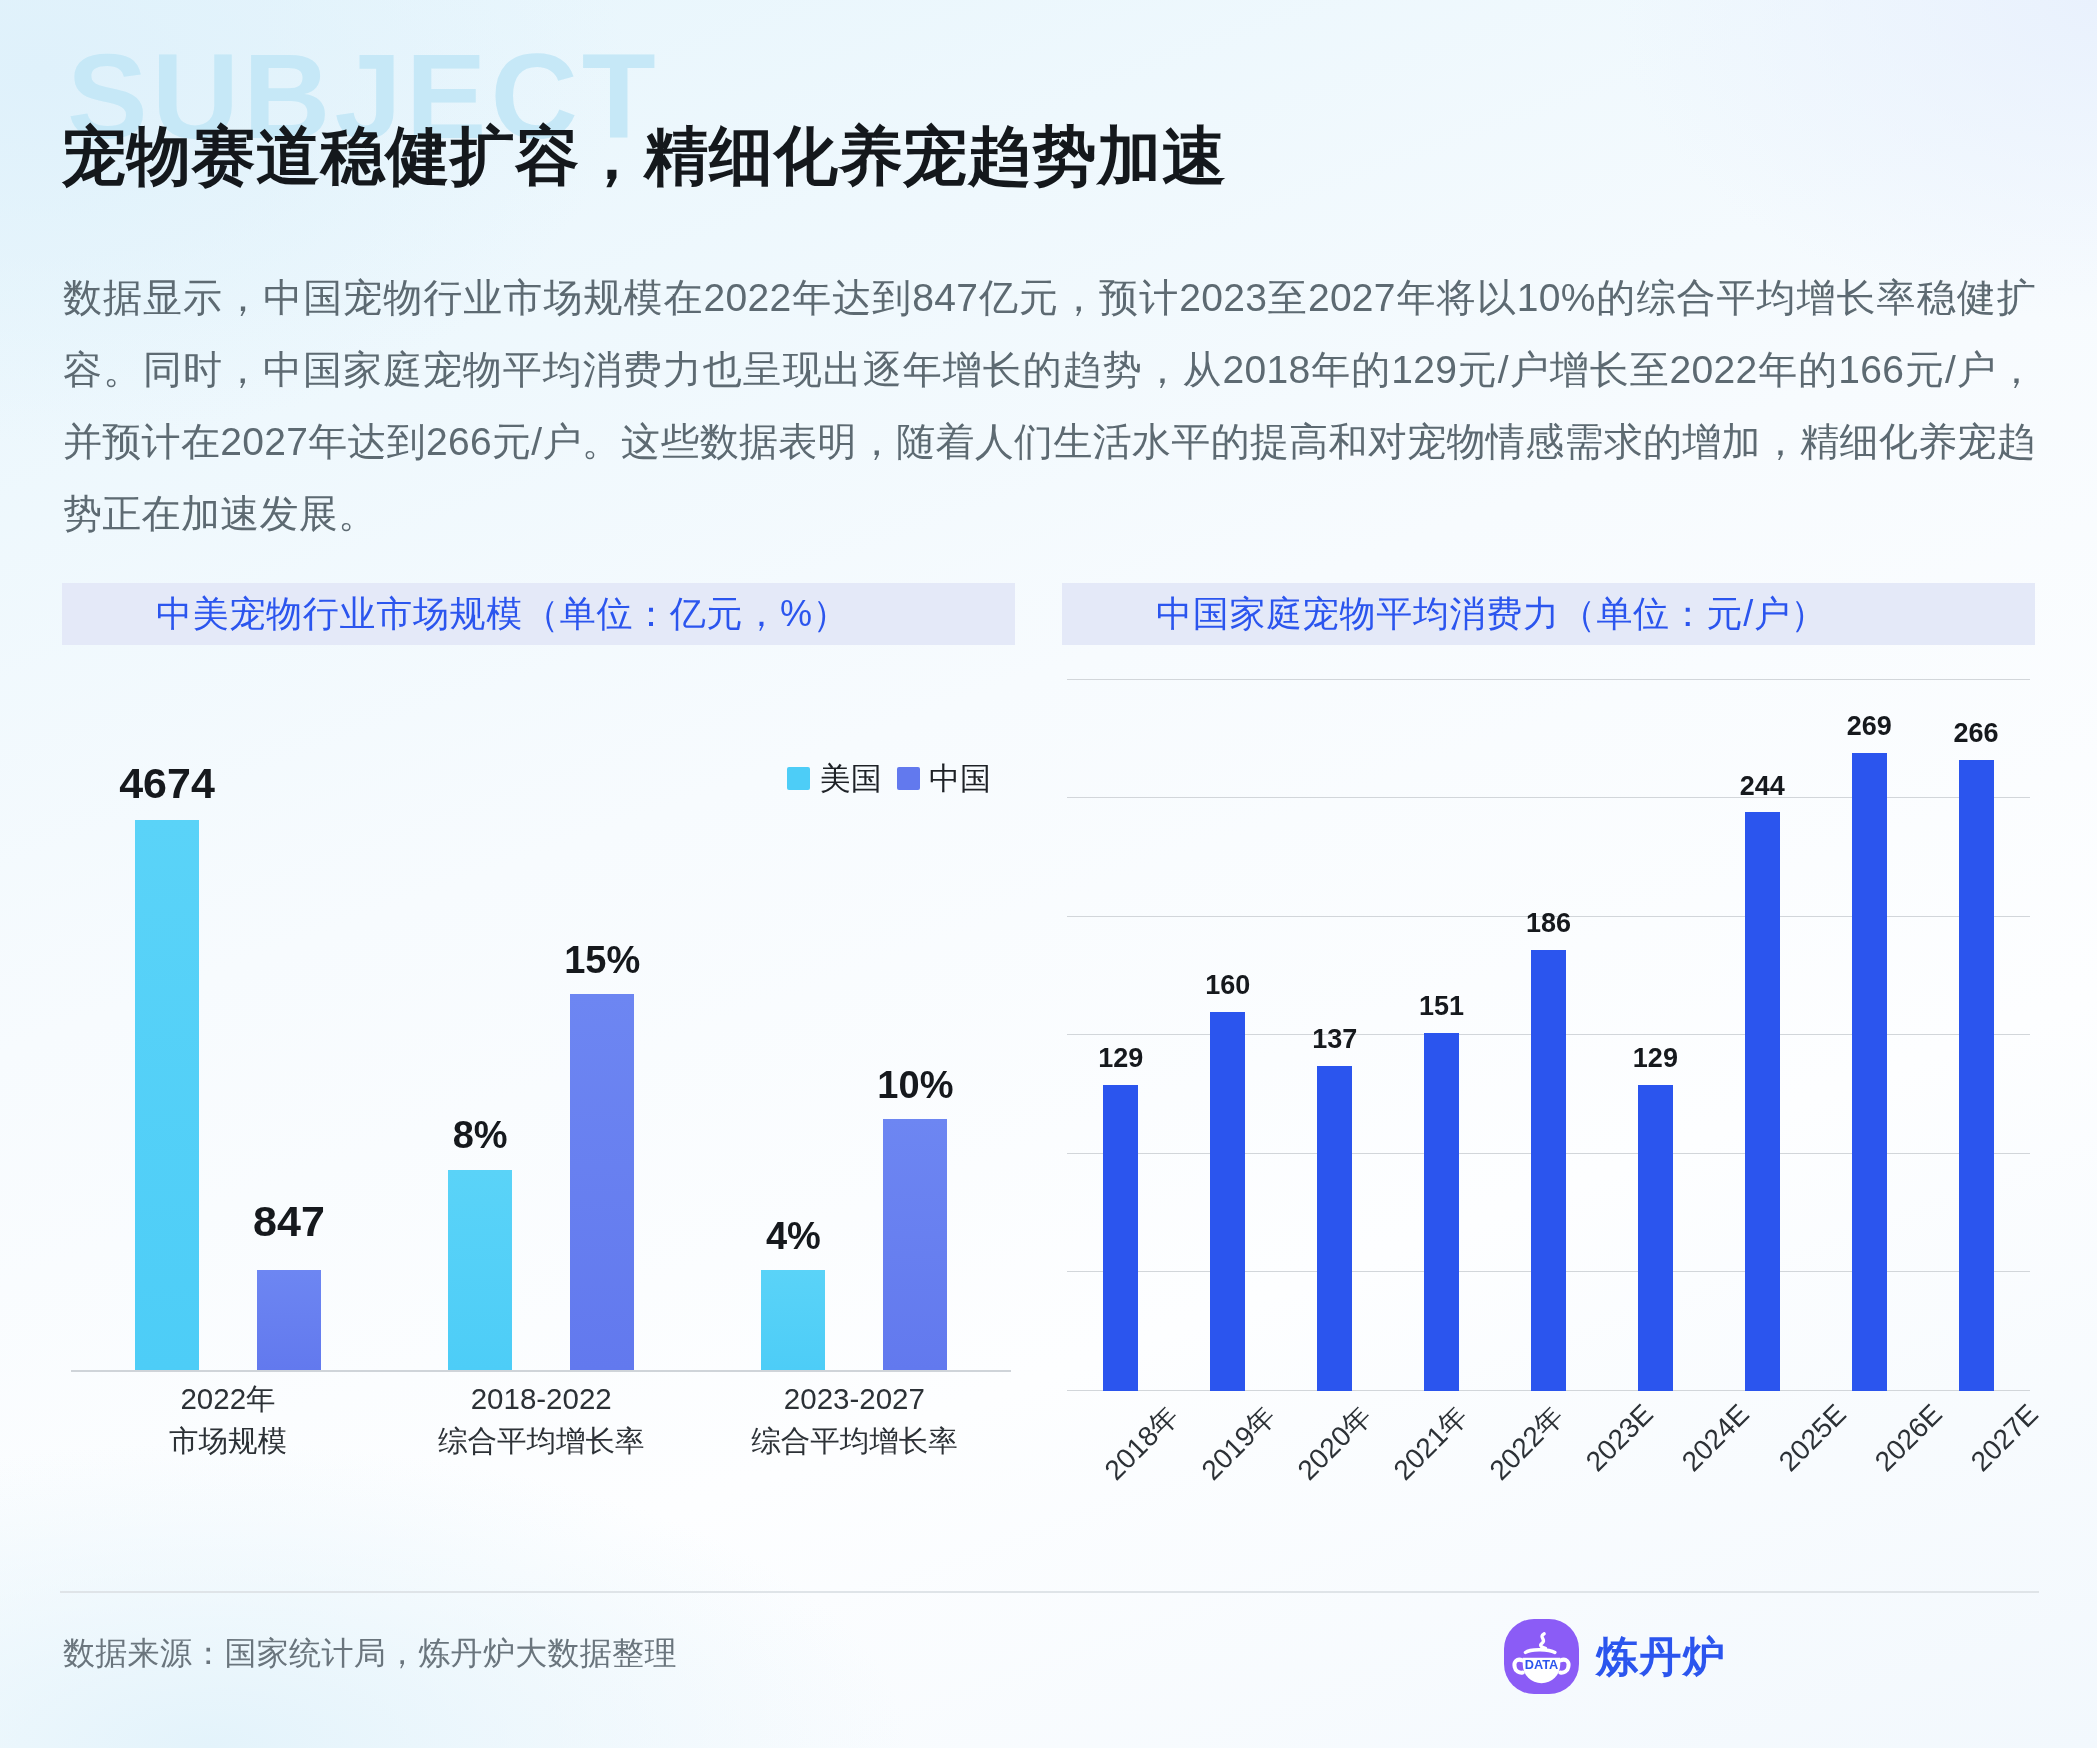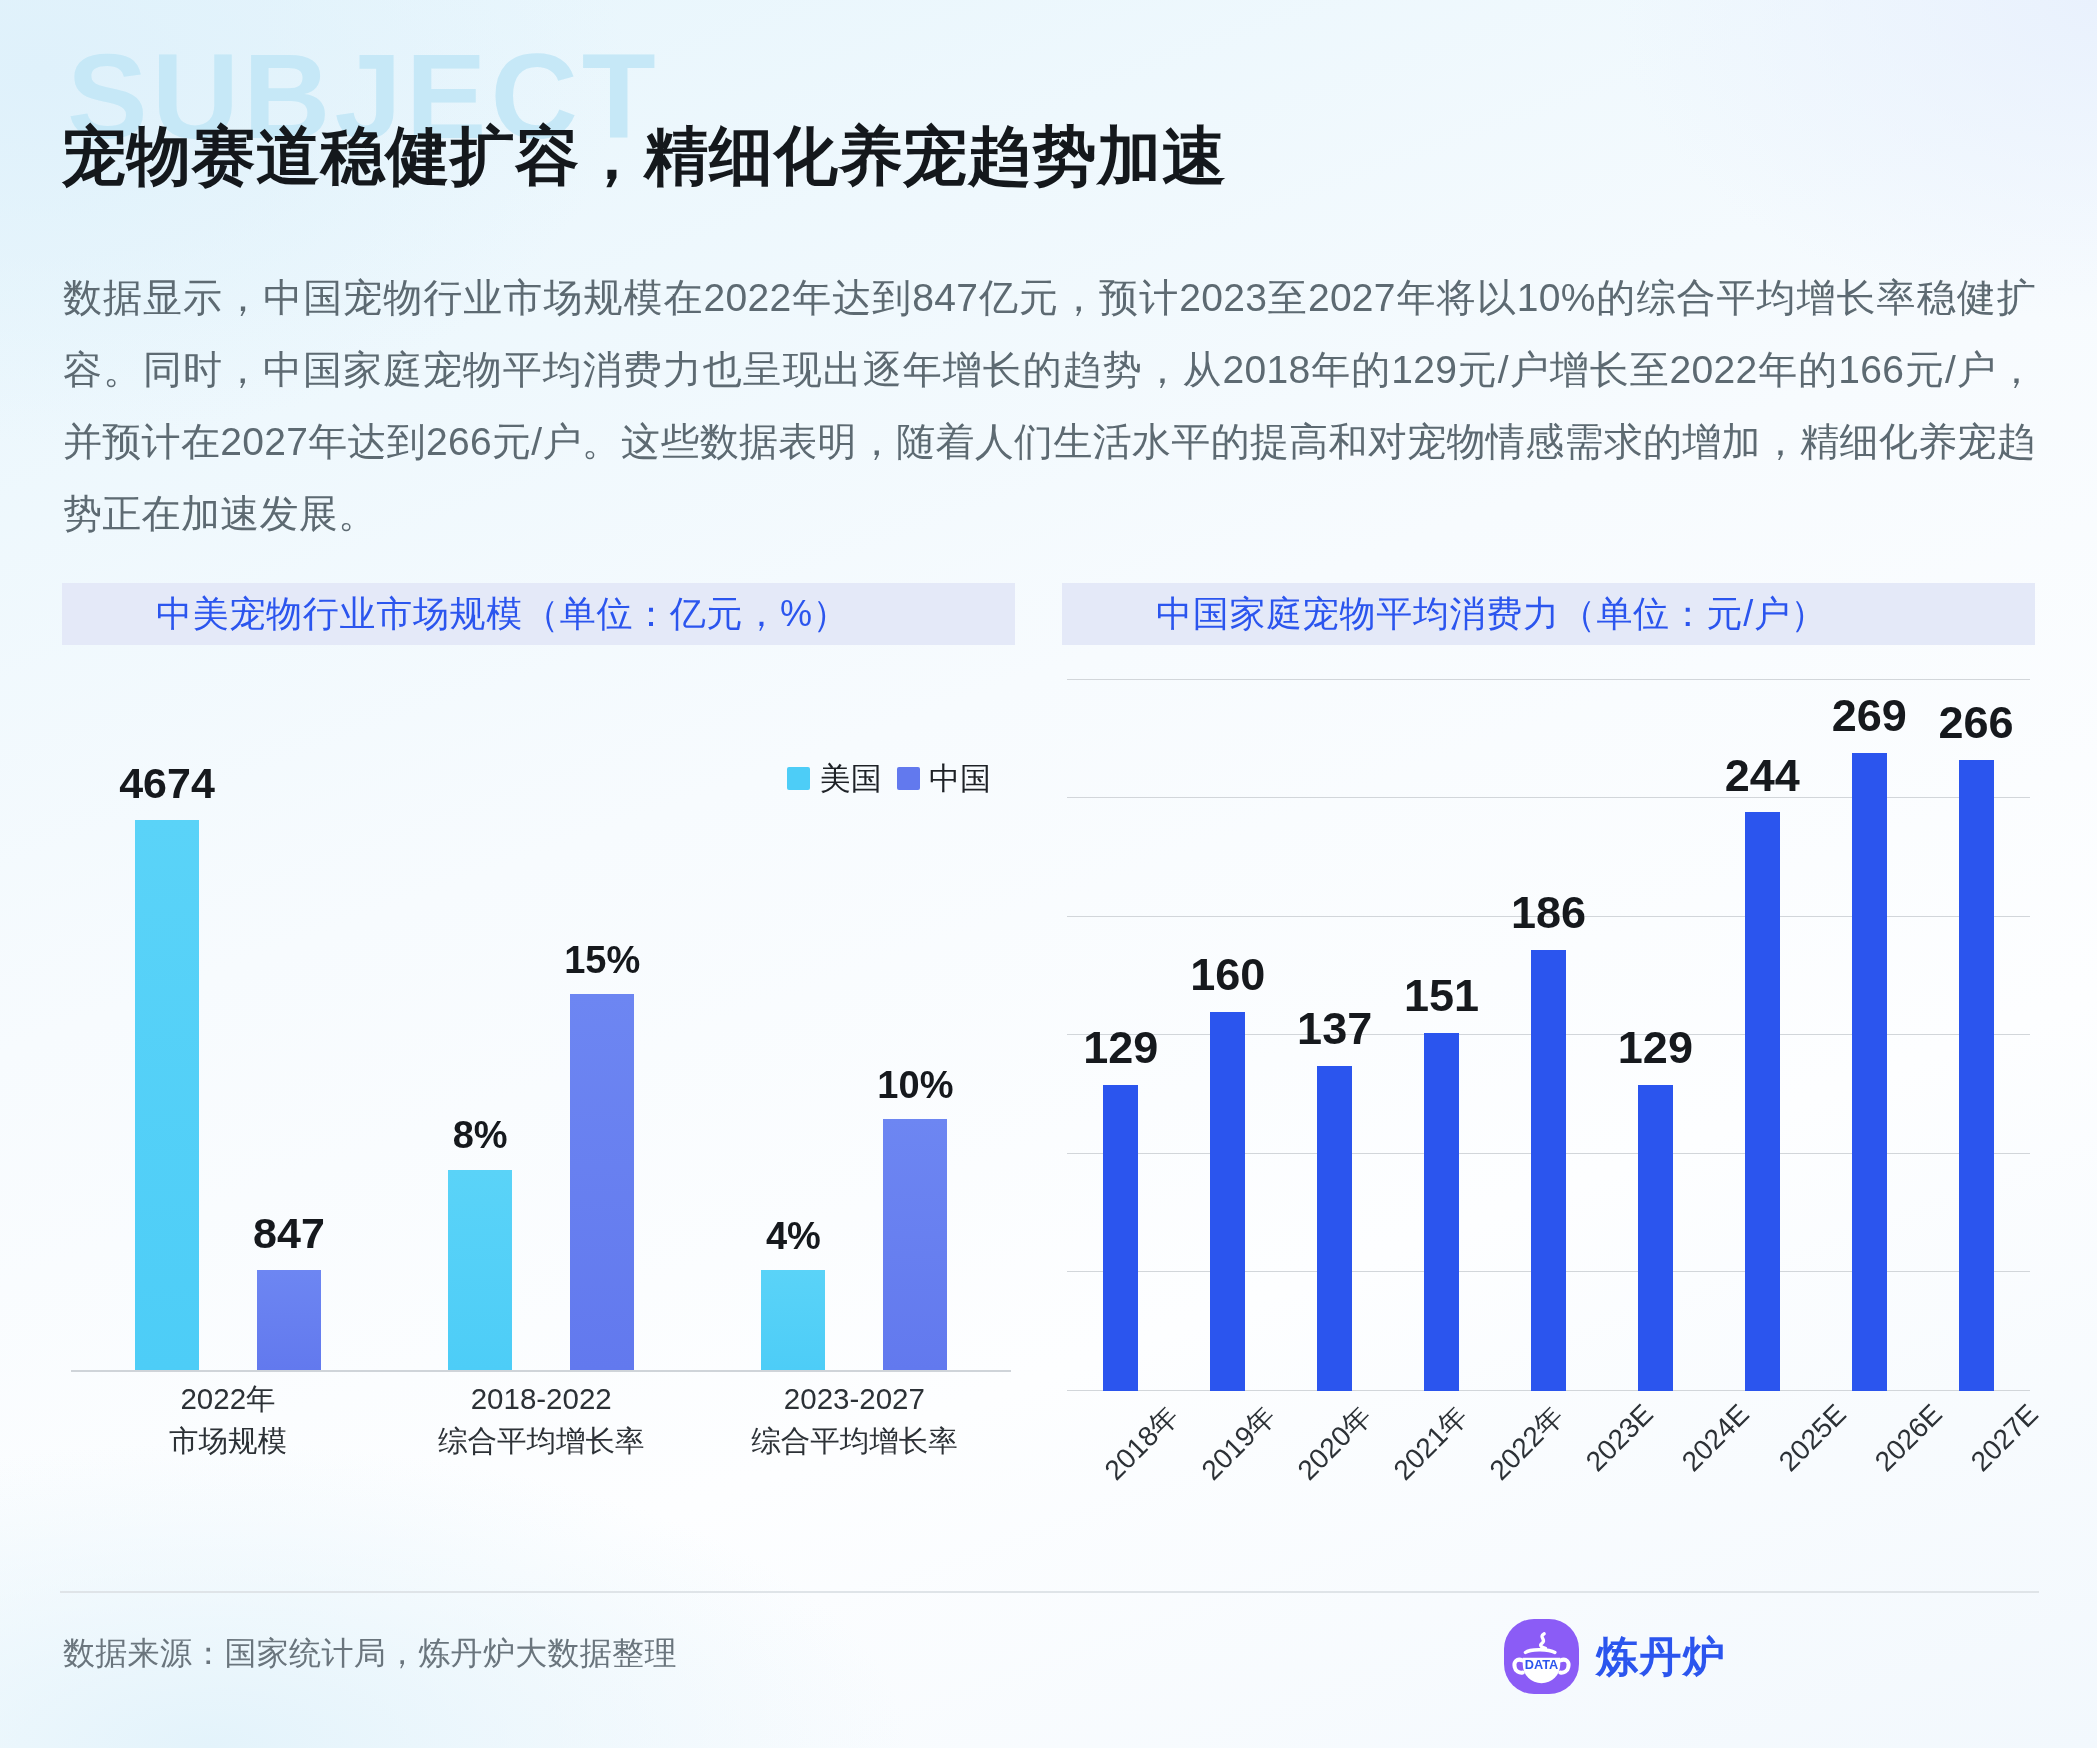--- a/index.html
+++ b/index.html
@@ -90,21 +90,21 @@
   .grid{ position:absolute; left:5.4px; right:5.4px; top:0; bottom:0; }
   .gline{ position:absolute; left:0; right:0; height:1.3px; background:#d2d6da; }
   .rbars{
     position:absolute; left:5.4px; right:5.4px; bottom:0; top:0;
     display:flex; align-items:flex-end;
   }
   .rcol{ flex:1; display:flex; justify-content:center; align-items:flex-end; height:100%; position:relative; }
   .rbar{ width:35px; background:#2b55ee; position:relative; }
   .rlabel{
     position:absolute; left:50%; transform:translateX(-50%);
-    font-size:45px; font-weight:bold; color:#16191d; white-space:nowrap;
+    font-size:27px; font-weight:bold; color:#16191d; white-space:nowrap;
   }
   .rxcats{
     position:absolute; left:5.4px; right:5.4px; top:713px; display:flex;
   }
   .rxcat{ flex:1; display:flex; justify-content:center; }
   .rxcat span{
     font-size:28px; color:#2c3136; transform:rotate(-45deg);
     transform-origin:right top; white-space:nowrap; display:inline-block;
     margin-top:5.4px;
   }
@@ -154,21 +154,21 @@
         </div>
       </div>
 
       <div class="groups" id="left-groups">
           <div class="group">
             <div class="barwrap">
               <div class="vlabel big" style="bottom: 562px;">4674</div>
               <div class="bar us" style="height: 550px;"></div>
             </div>
             <div class="barwrap">
-              <div class="vlabel big" style="bottom: 112px;">847</div>
+              <div class="vlabel big" style="bottom: 124px;">847</div>
               <div class="bar cn" style="height: 100px;"></div>
             </div>
           </div>
           <div class="group">
             <div class="barwrap">
               <div class="vlabel" style="bottom: 213px;">8%</div>
               <div class="bar us" style="height: 200px;"></div>
             </div>
             <div class="barwrap">
               <div class="vlabel" style="bottom: 388px;">15%</div>

